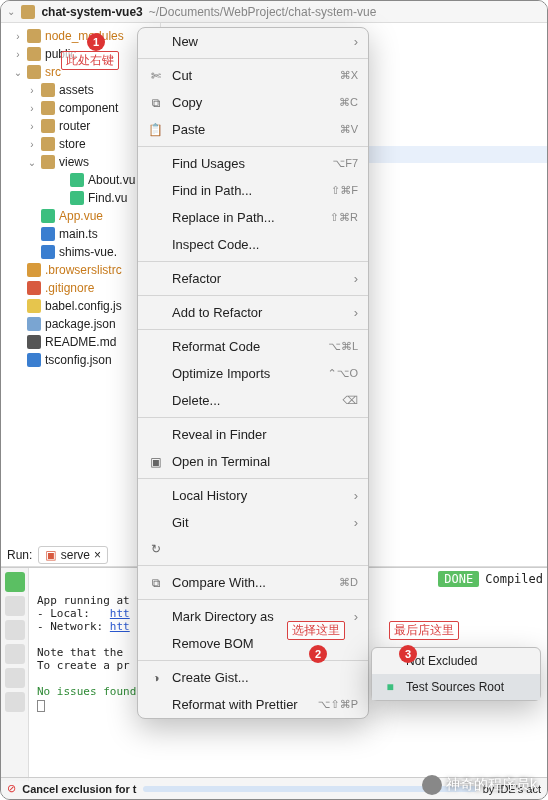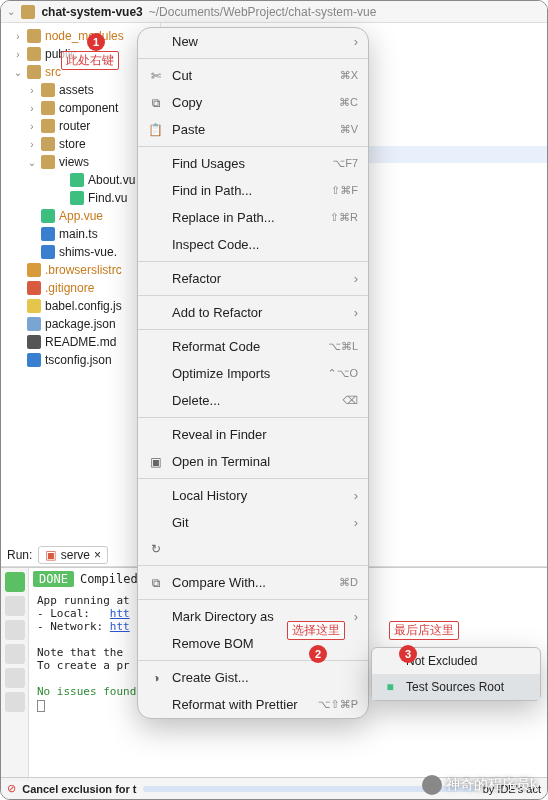--- a/index.html
+++ b/index.html
@@ -53,30 +53,30 @@
   .orangetxt { color:#c06a1b; }
   .italic { font-style:italic; }
   .gray { color:#999; }
 
   .run { border-top:1px solid #ccc; height: 214px; display:flex; }
   .run-tabs { height:24px; display:flex; align-items:center; gap:6px; padding:0 6px; border-bottom:1px solid #ddd;}
   .run-wrap { flex:1; display:flex; flex-direction:column;}
   .run-side { width:28px; background:#f4f4f4; border-right:1px solid #ddd;}
   .run-side .sicon { width:20px; height:20px; margin:4px auto; border-radius:3px; background:#ddd;}
   .run-side .green { background:#5bbf63; }
-  .run-bar { height:22px; display:flex; align-items:center; padding:2px 4px;}
+  .run-bar { height:22px; display:flex; align-items:center; padding:2px 4px;justify-content:flex-end;}
   .done { background:#5bbf63; color:#fff; padding:1px 6px; border-radius:2px; font-family:Menlo,monospace;}
   .term { flex:1; font-family:Menlo,monospace; font-size:11px; padding:4px 8px; color:#222; }
   .term .link { color:#2a58d0; text-decoration:underline; }
   .term .ok { color:#2f8a36; }
 
   
   .menu {
     position:absolute; left:136px; top:26px; width:232px;
-    background:#f3f3f3; border:1px solid #bdbdbd; border-radius:14px;
+    background:#f3f3f3; border:1px solid #bdbdbd; border-radius:8px;
     box-shadow: 0 10px 30px rgba(0,0,0,.25);
   }
   .mi { display:flex; align-items:center; padding:6px 10px; gap:8px; font-size:13px; color:#222;}
   .mi .lic { width:16px; display:inline-block; text-align:center; color:#666; font-size:12px;}
   .mi .txt { flex:1; }
   .mi .sc { color:#888; font-size:11px; }
   .mi .arw { color:#888; }
   .sep { height:1px; background:#d4d4d4; margin:3px 0; }
   .submenu {
     position:absolute; left:370px; top:646px; width:170px;

